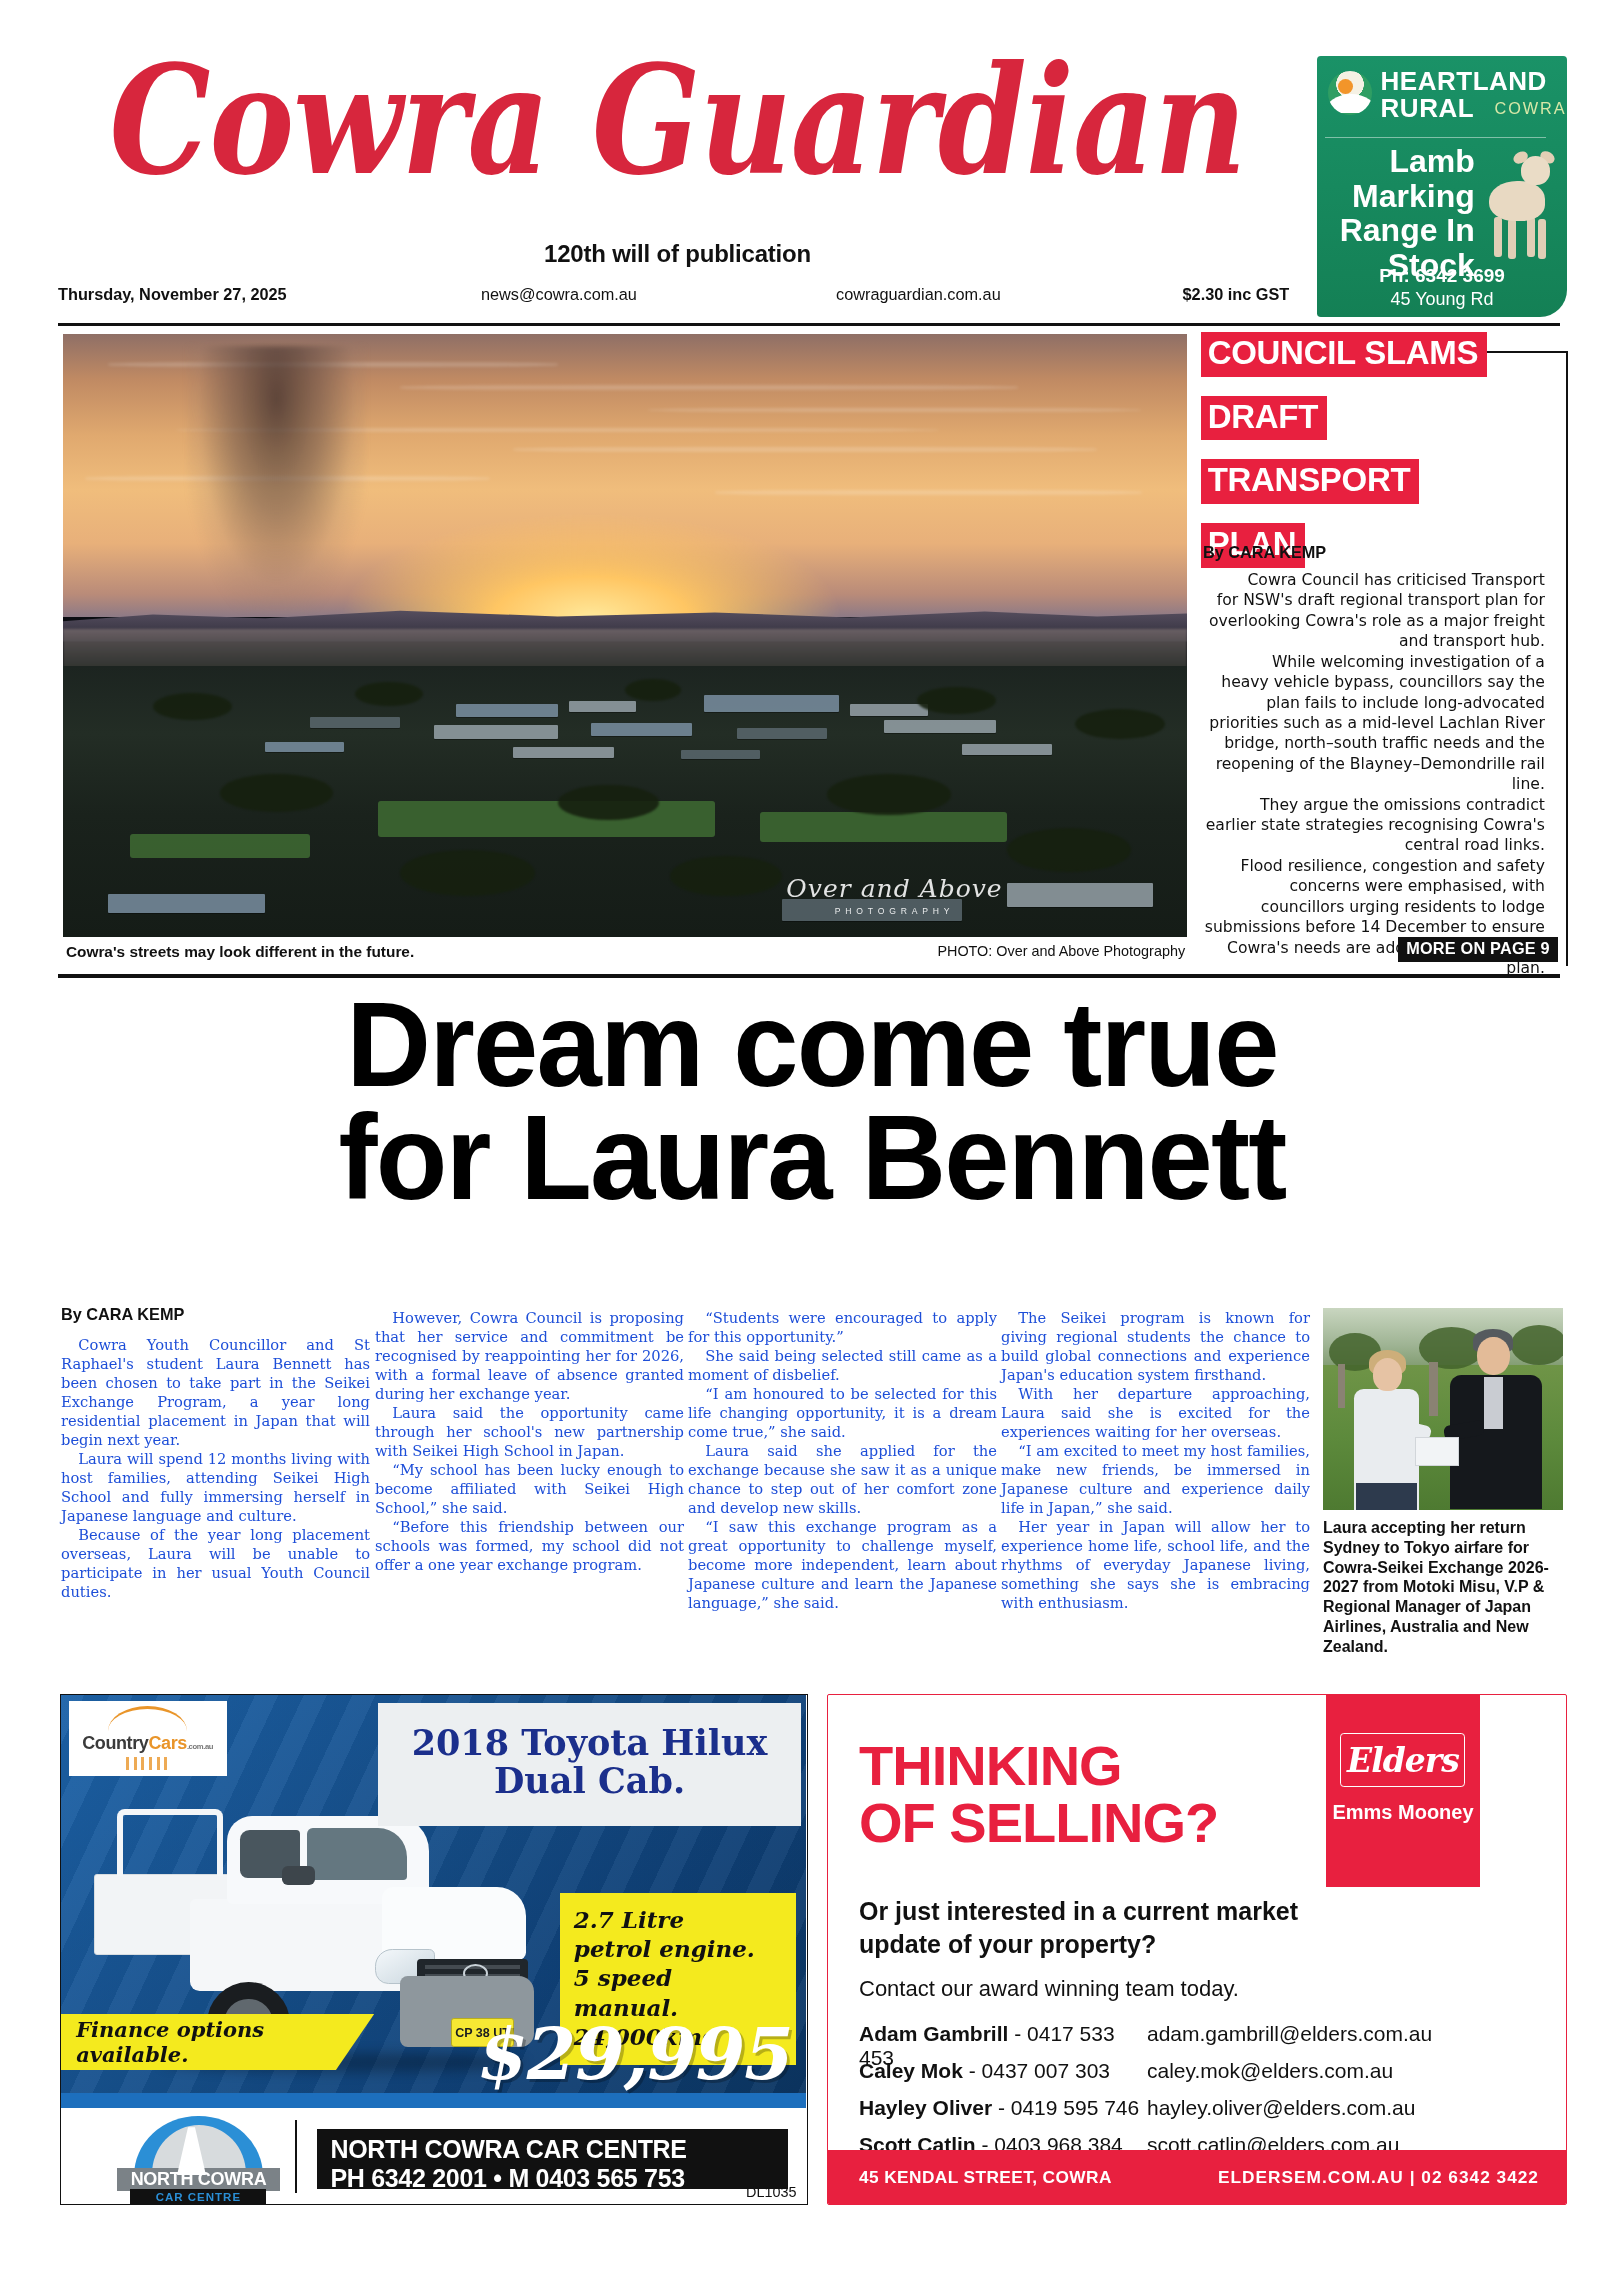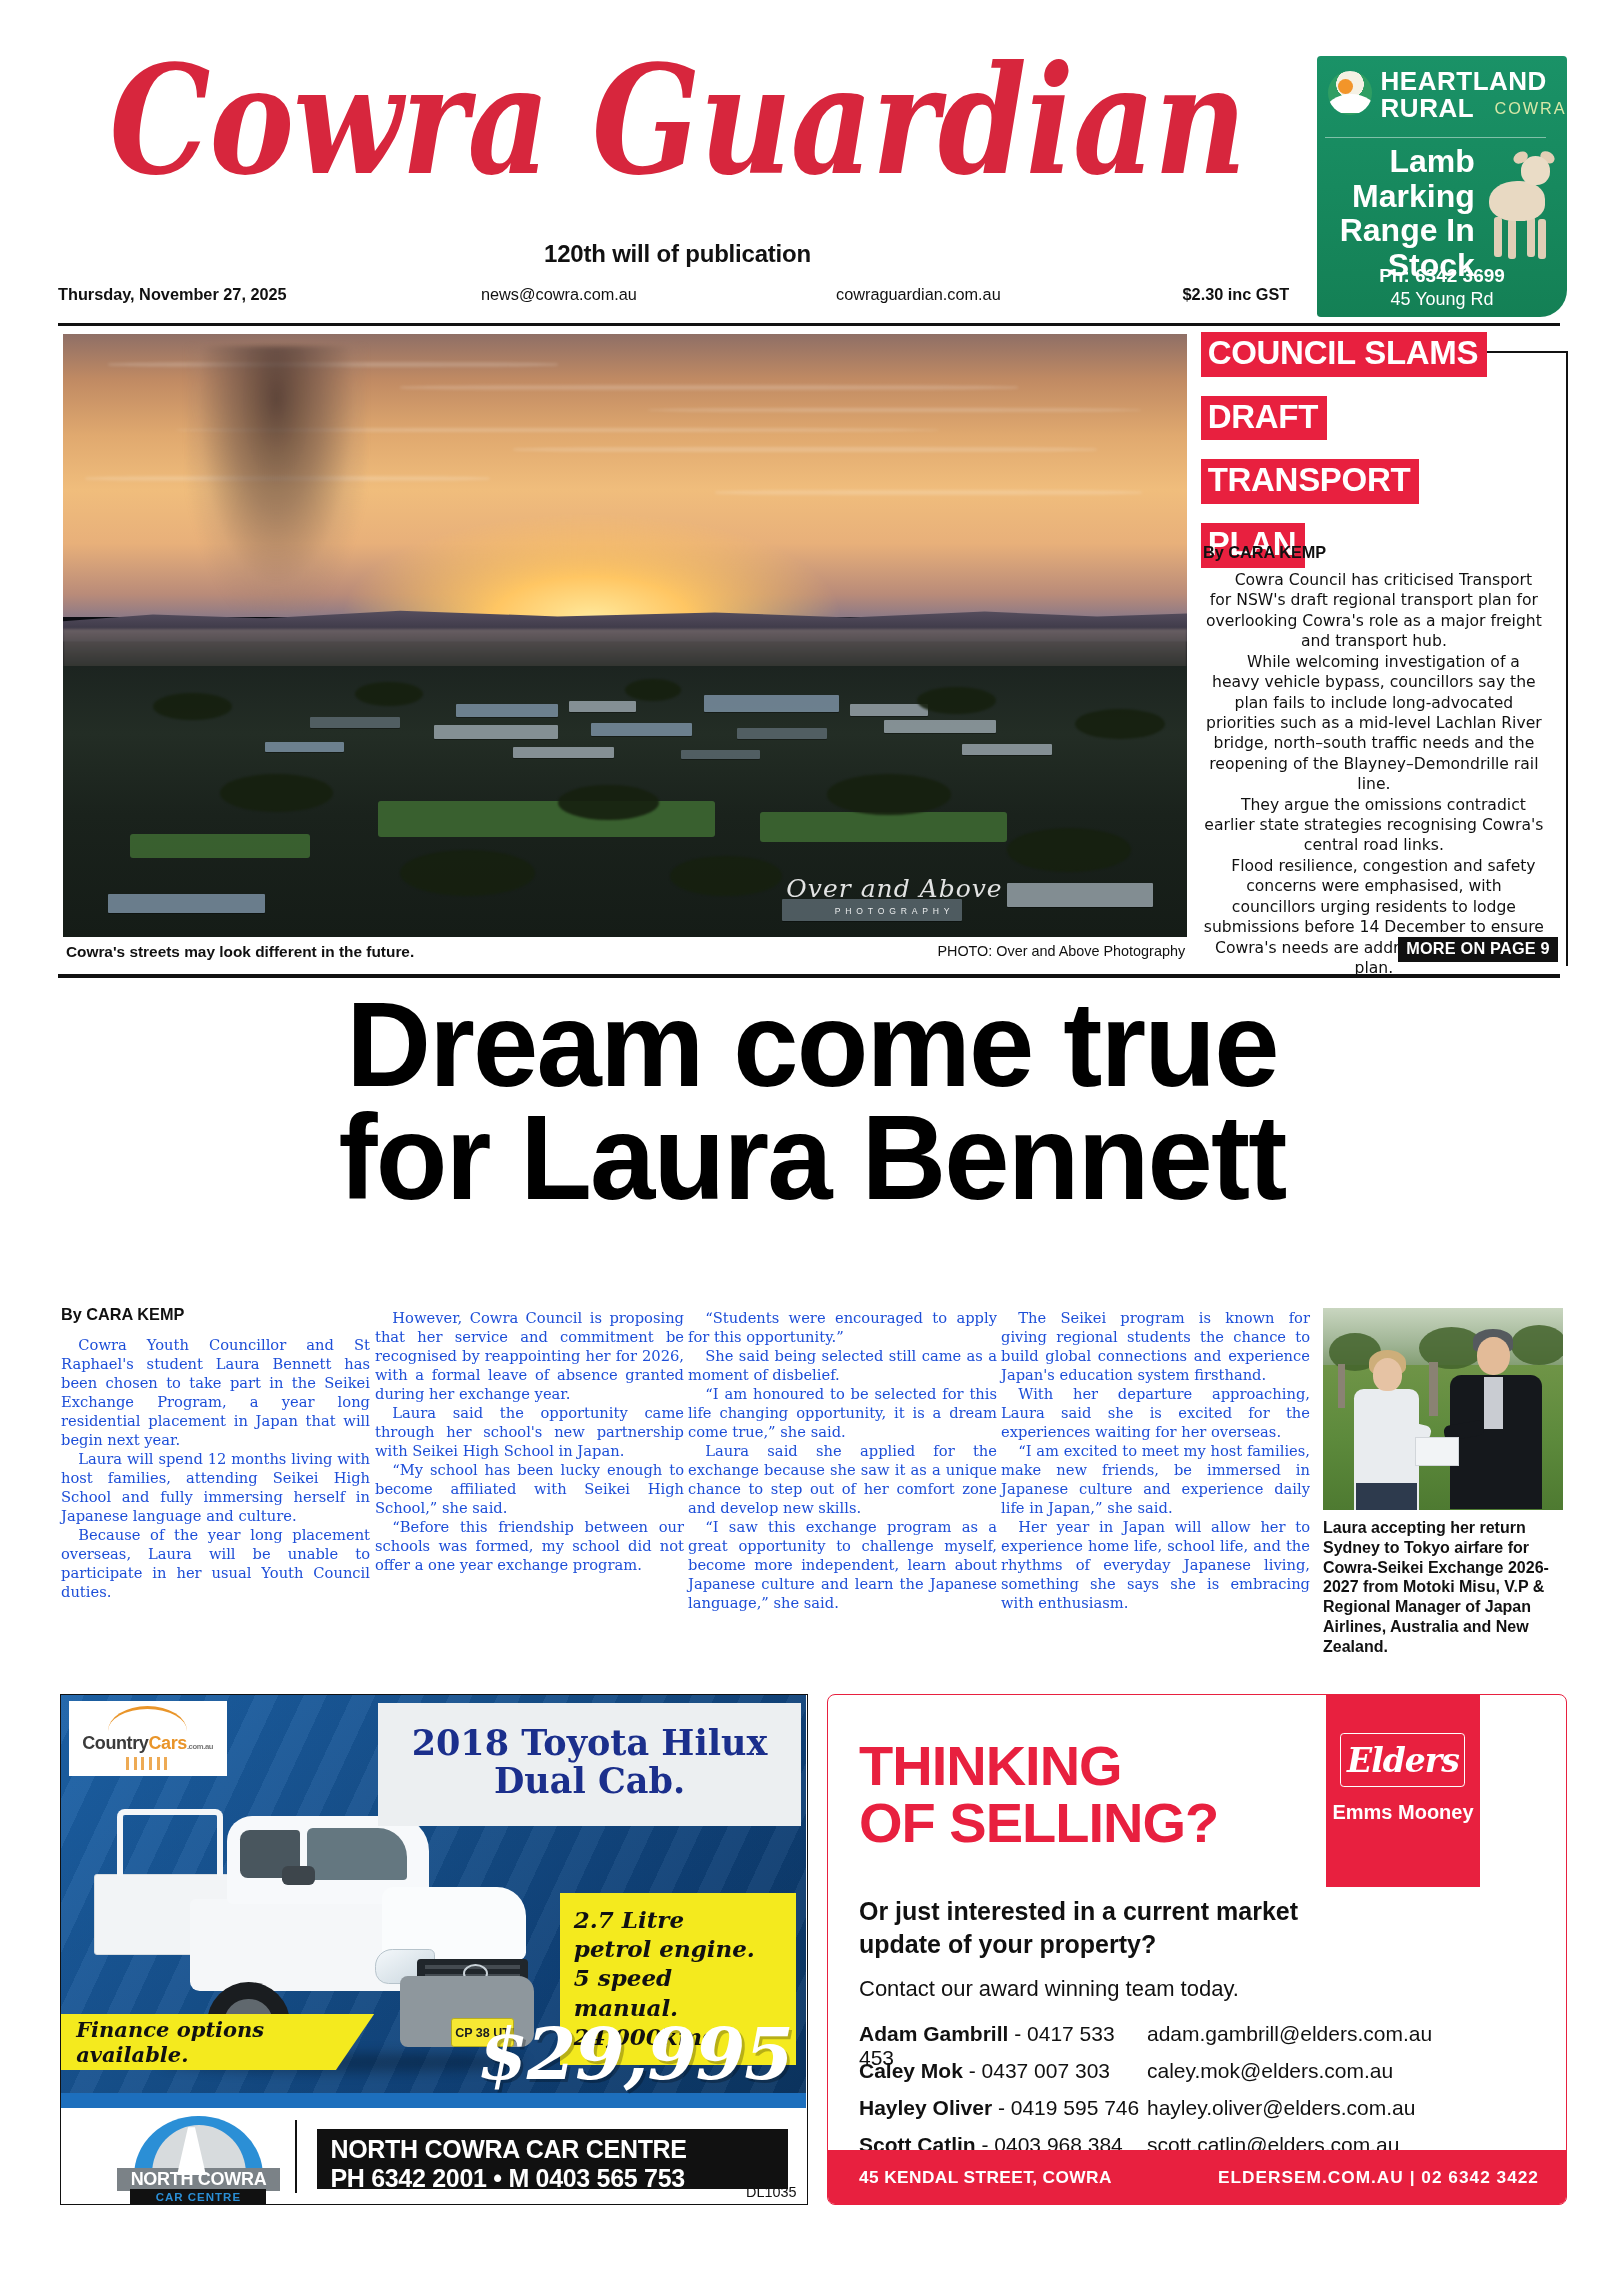--- a/index.html
+++ b/index.html
@@ -180,21 +180,21 @@
     padding:1.9px 8.6px 3.8px 6.7px; margin-bottom:19px;
     letter-spacing:-0.3px;
   }
   .kicker-wrap { position:absolute; left:0; top:-1.9px; width:367px; }
   .byline-sb {
     position:absolute; left:1.9px; top:209px; font-size:16.3px; font-weight:bold; color:#111;
   }
   .sb-body {
     position:absolute; left:1.9px; top:236px; width:342px;
     font-family:"DejaVu Sans", sans-serif;
-    font-size:15.6px; line-height:1.31; color:#111; text-align:center;
+    font-size:15.6px; line-height:1.31; color:#111; text-align:right;
   }
   .sb-body p { text-indent: 19px; }
   .more-box {
     position:absolute; right:9.6px; bottom:5.8px;
     background:#111; color:#fff; font-size:16.3px; font-weight:bold;
     padding:2.9px 8.6px 3.8px; letter-spacing:0.2px;
   }
   .sb-frame-v { position:absolute; right:0px; top:17.3px; width:1.9px; height:615px; background:#111; }
   .sb-frame-h { position:absolute; right:0px; top:17.3px; width:134px; height:1.9px; background:#111; }
 
@@ -352,21 +352,21 @@
   .ncc-black {
     position:absolute; left:256px; top:21px; width:471px; height:60px; background:#111;
     color:#fff; padding:5.8px 9.6px 0 13.4px;
     font-size:25px; font-weight:bold; line-height:1.16; letter-spacing:-0.3px;
   }
   .dl-code { position:absolute; right:9.6px; bottom:1.9px; font-size:14.4px; color:#111; }
 
   
   .elders {
     position:absolute; left:827px; top:1694px; width:740px; height:511px;
-    border:1.9px solid #e8203f; background:#fff; border-radius:8px; overflow:hidden;
+    border:1.9px solid #e8203f; background:#fff; border-radius:2px; overflow:hidden;
   }
   .eld-think {
     position:absolute; left:31px; top:42px; width:452px;
     font-size:56px; font-weight:bold; color:#e8203f; line-height:1.02;
     letter-spacing:-1px;
   }
   .eld-logo {
     position:absolute; right:86px; top:0px; width:154px; height:192px; background:#e8203f;
   }
   .eld-logo-box {

